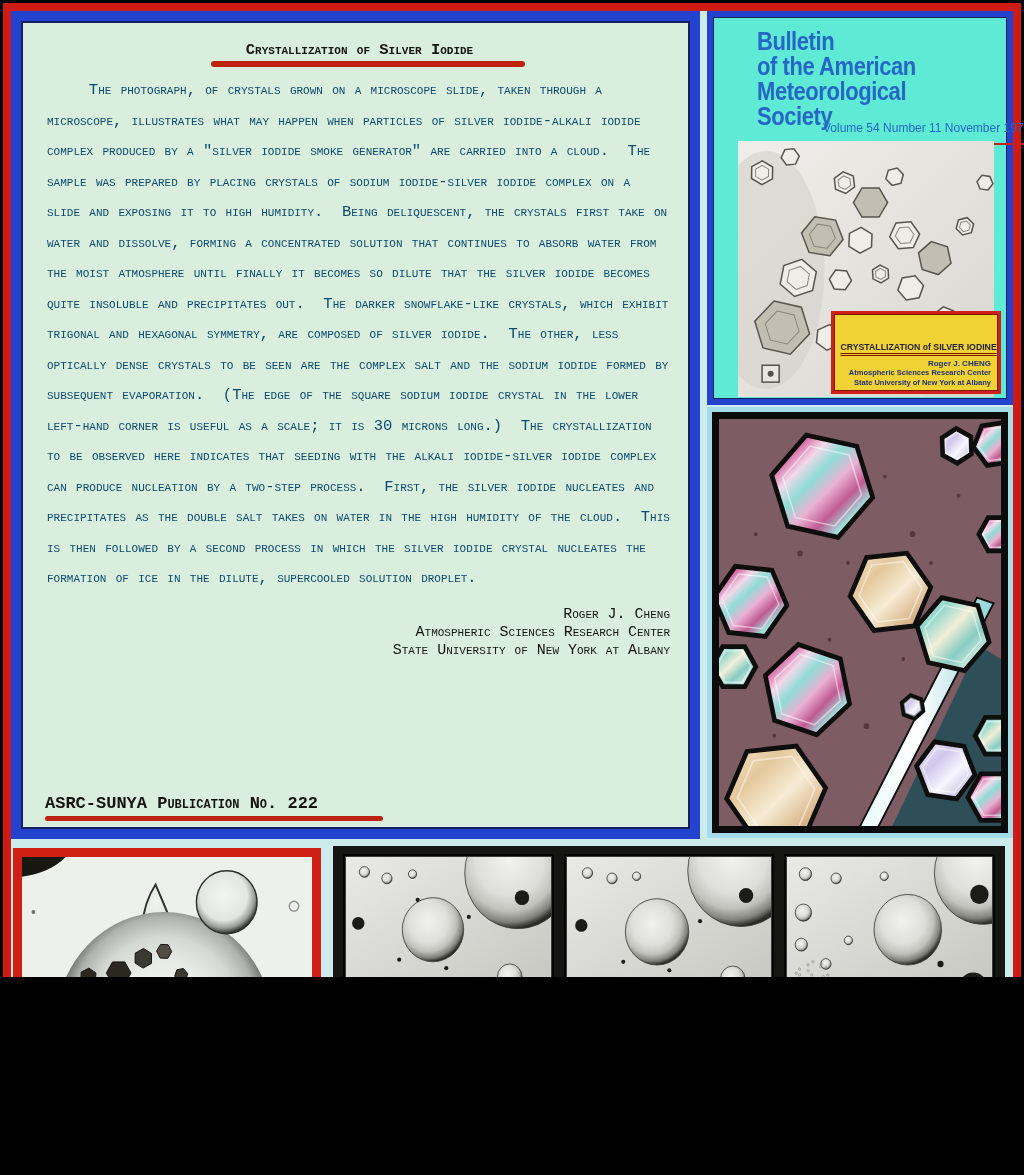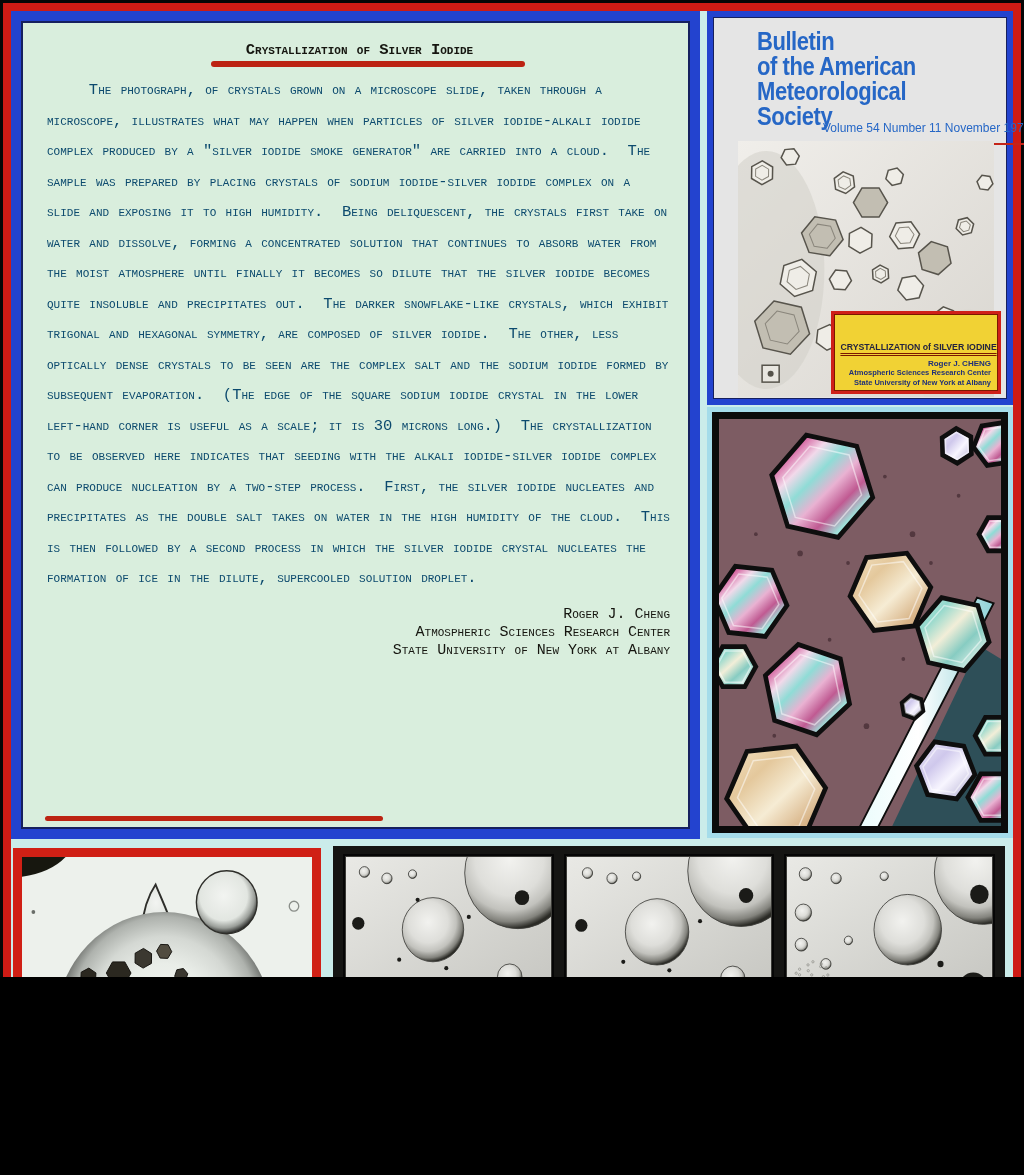--- a/index.html
+++ b/index.html
@@ -18,21 +18,21 @@
   .tp-body{margin:8px 0 0;font:15.5px/30.5px "Liberation Mono","DejaVu Sans Mono",monospace;
     font-variant:small-caps;color:#0c4a6e;white-space:pre-wrap;text-indent:4.5ch;}
   .tp-sig{margin-top:12px;text-align:right;padding-right:2px;
     font:15px/18px "Liberation Mono","DejaVu Sans Mono",monospace;font-variant:small-caps;color:#15150f;}
   .tp-footer-wrap{position:absolute;left:24px;bottom:8px;}
   .tp-footer{font:700 17px/20px "Liberation Mono","DejaVu Sans Mono",monospace;font-variant:small-caps;color:#15150f;}
   .tp-footer-underline{width:338px;height:5px;background:#bc2312;border-radius:3px;margin-top:2px;}
 
   
   .magazine{position:absolute;left:707px;top:11px;width:306px;height:394px;
-    box-sizing:border-box;background:#e5e5e5;border:6px solid #2343cf;box-shadow:inset 0 0 0 1px #16205e;}
+    box-sizing:border-box;background:#5eead4;border:6px solid #2343cf;box-shadow:inset 0 0 0 1px #16205e;}
   .mg-title{position:absolute;left:44px;top:12px;color:#2667c6;font-weight:700;font-size:25px;line-height:25px;
     letter-spacing:-0.5px;transform:scaleX(.88);transform-origin:0 0;white-space:nowrap;}
   .mg-issue{position:absolute;left:110px;top:104px;font-size:12px;font-weight:400;color:#2667c6;
     border-bottom:2px solid #c42418;padding-bottom:8px;white-space:nowrap;}
   .mg-photo{position:absolute;left:25px;top:124px;width:256px;height:256px;}
   .callout{position:absolute;right:6px;bottom:5px;width:170px;box-sizing:border-box;background:#f1d234;
     border:3px solid #cf2019;padding:22px 4px 4px;text-align:center;box-shadow:0 0 0 1px #7a1800 inset;}
   .co-title{display:inline-block;font-size:9px;font-weight:700;color:#23233f;border-bottom:3px double #7a1800;
     padding-bottom:1px;margin-bottom:3px;white-space:nowrap;transform:scaleX(.97);}
   .co-authors{text-align:right;padding-right:3px;}
@@ -135,20 +135,21 @@
   <section class="text-panel">
     <h1 class="tp-title">Crystallization of Silver Iodide</h1>
     <div class="tp-underline"></div>
     <p class="tp-body">The photograph, of crystals grown on a microscope slide, taken through a microscope, illustrates what may happen when particles of silver iodide-alkali iodide complex produced by a "silver iodide smoke generator" are carried into a cloud.  The sample was prepared by placing crystals of sodium iodide-silver iodide complex on a slide and exposing it to high humidity.  Being deliquescent, the crystals first take on water and dissolve, forming a concentrated solution that continues to absorb water from the moist atmosphere until finally it becomes so dilute that the silver iodide becomes quite insoluble and precipitates out.  The darker snowflake-like crystals, which exhibit trigonal and hexagonal symmetry, are composed of silver iodide.  The other, less optically dense crystals to be seen are the complex salt and the sodium iodide formed by subsequent evaporation.  (The edge of the square sodium iodide crystal in the lower left-hand corner is useful as a scale; it is 30 microns long.)  The crystallization to be observed here indicates that seeding with the alkali iodide-silver iodide complex can produce nucleation by a two-step process.  First, the silver iodide nucleates and precipitates as the double salt takes on water in the high humidity of the cloud.  This is then followed by a second process in which the silver iodide crystal nucleates the formation of ice in the dilute, supercooled solution droplet.</p>
     <div class="tp-sig">
       <div>Roger J. Cheng</div>
       <div>Atmospheric Sciences Research Center</div>
       <div>State University of New York at Albany</div>
     </div>
     <div class="tp-footer-wrap">
+      <span class="tp-footer">ASRC-SUNYA Publication No. 222</span>
       <div class="tp-footer-underline"></div>
     </div>
   </section>
 
   <section class="magazine">
     <div class="mg-title">
       <div>Bulletin</div>
       <div>of the American</div>
       <div>Meteorological</div>
       <div>Society</div>

